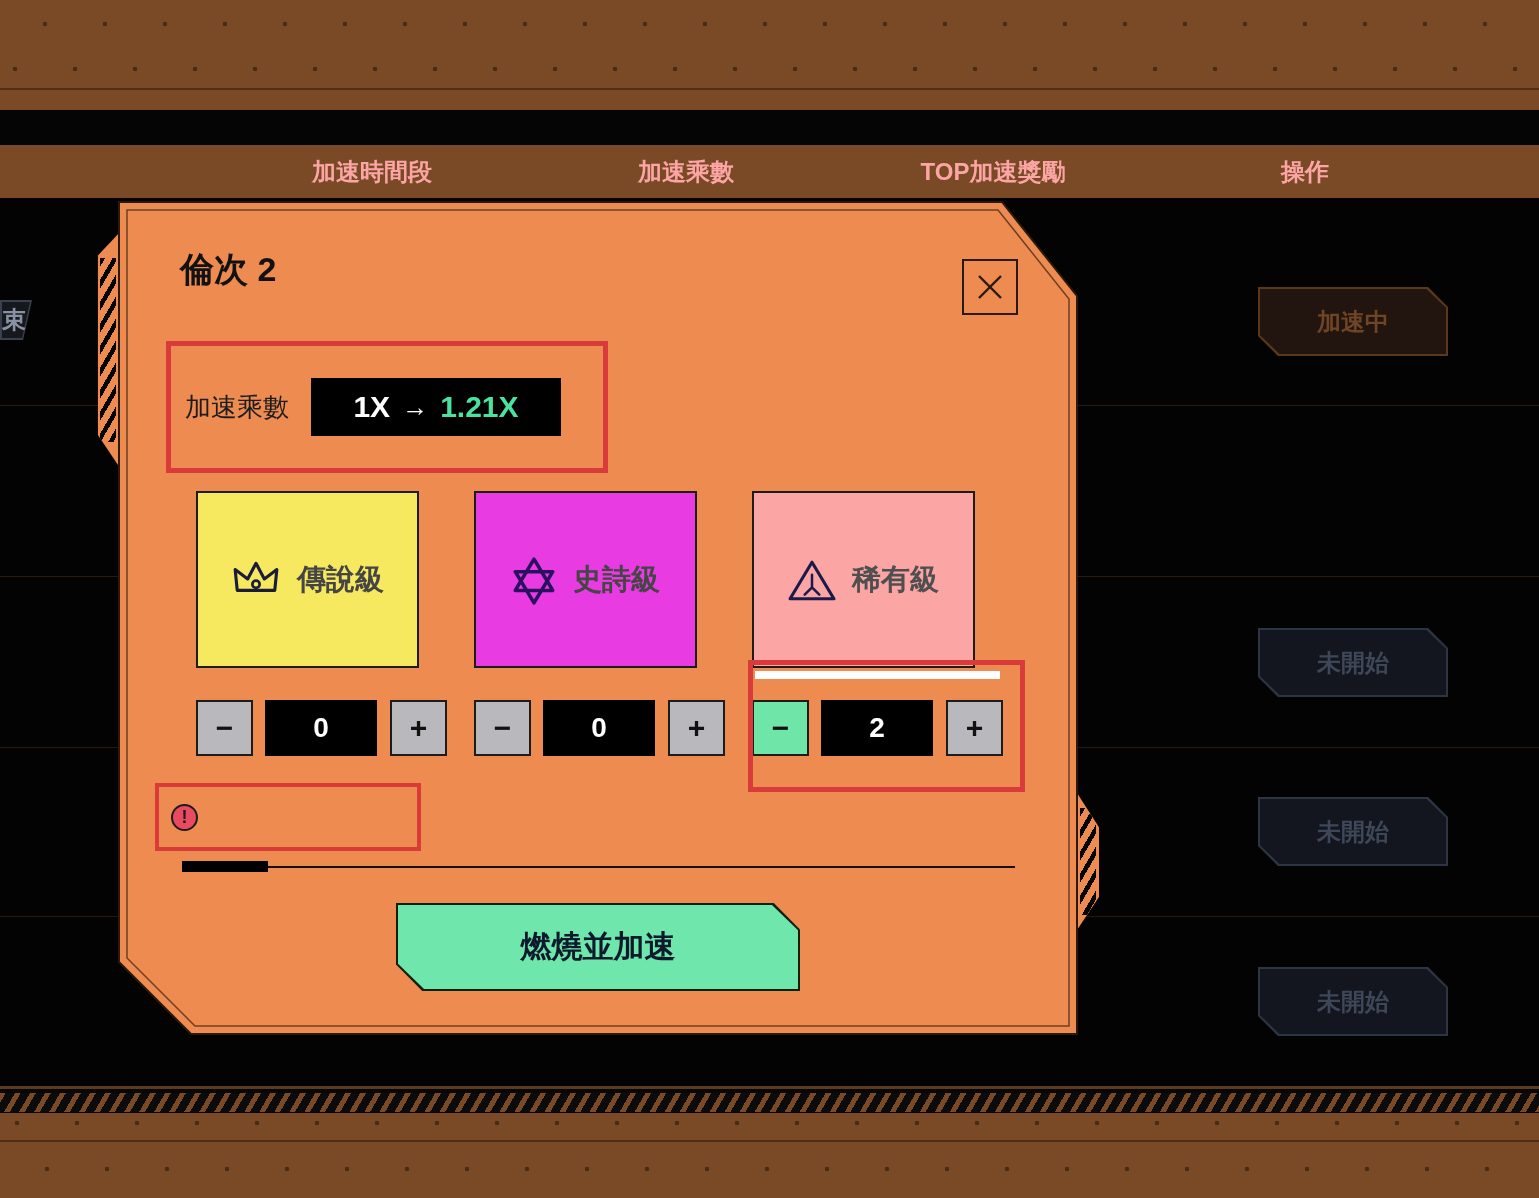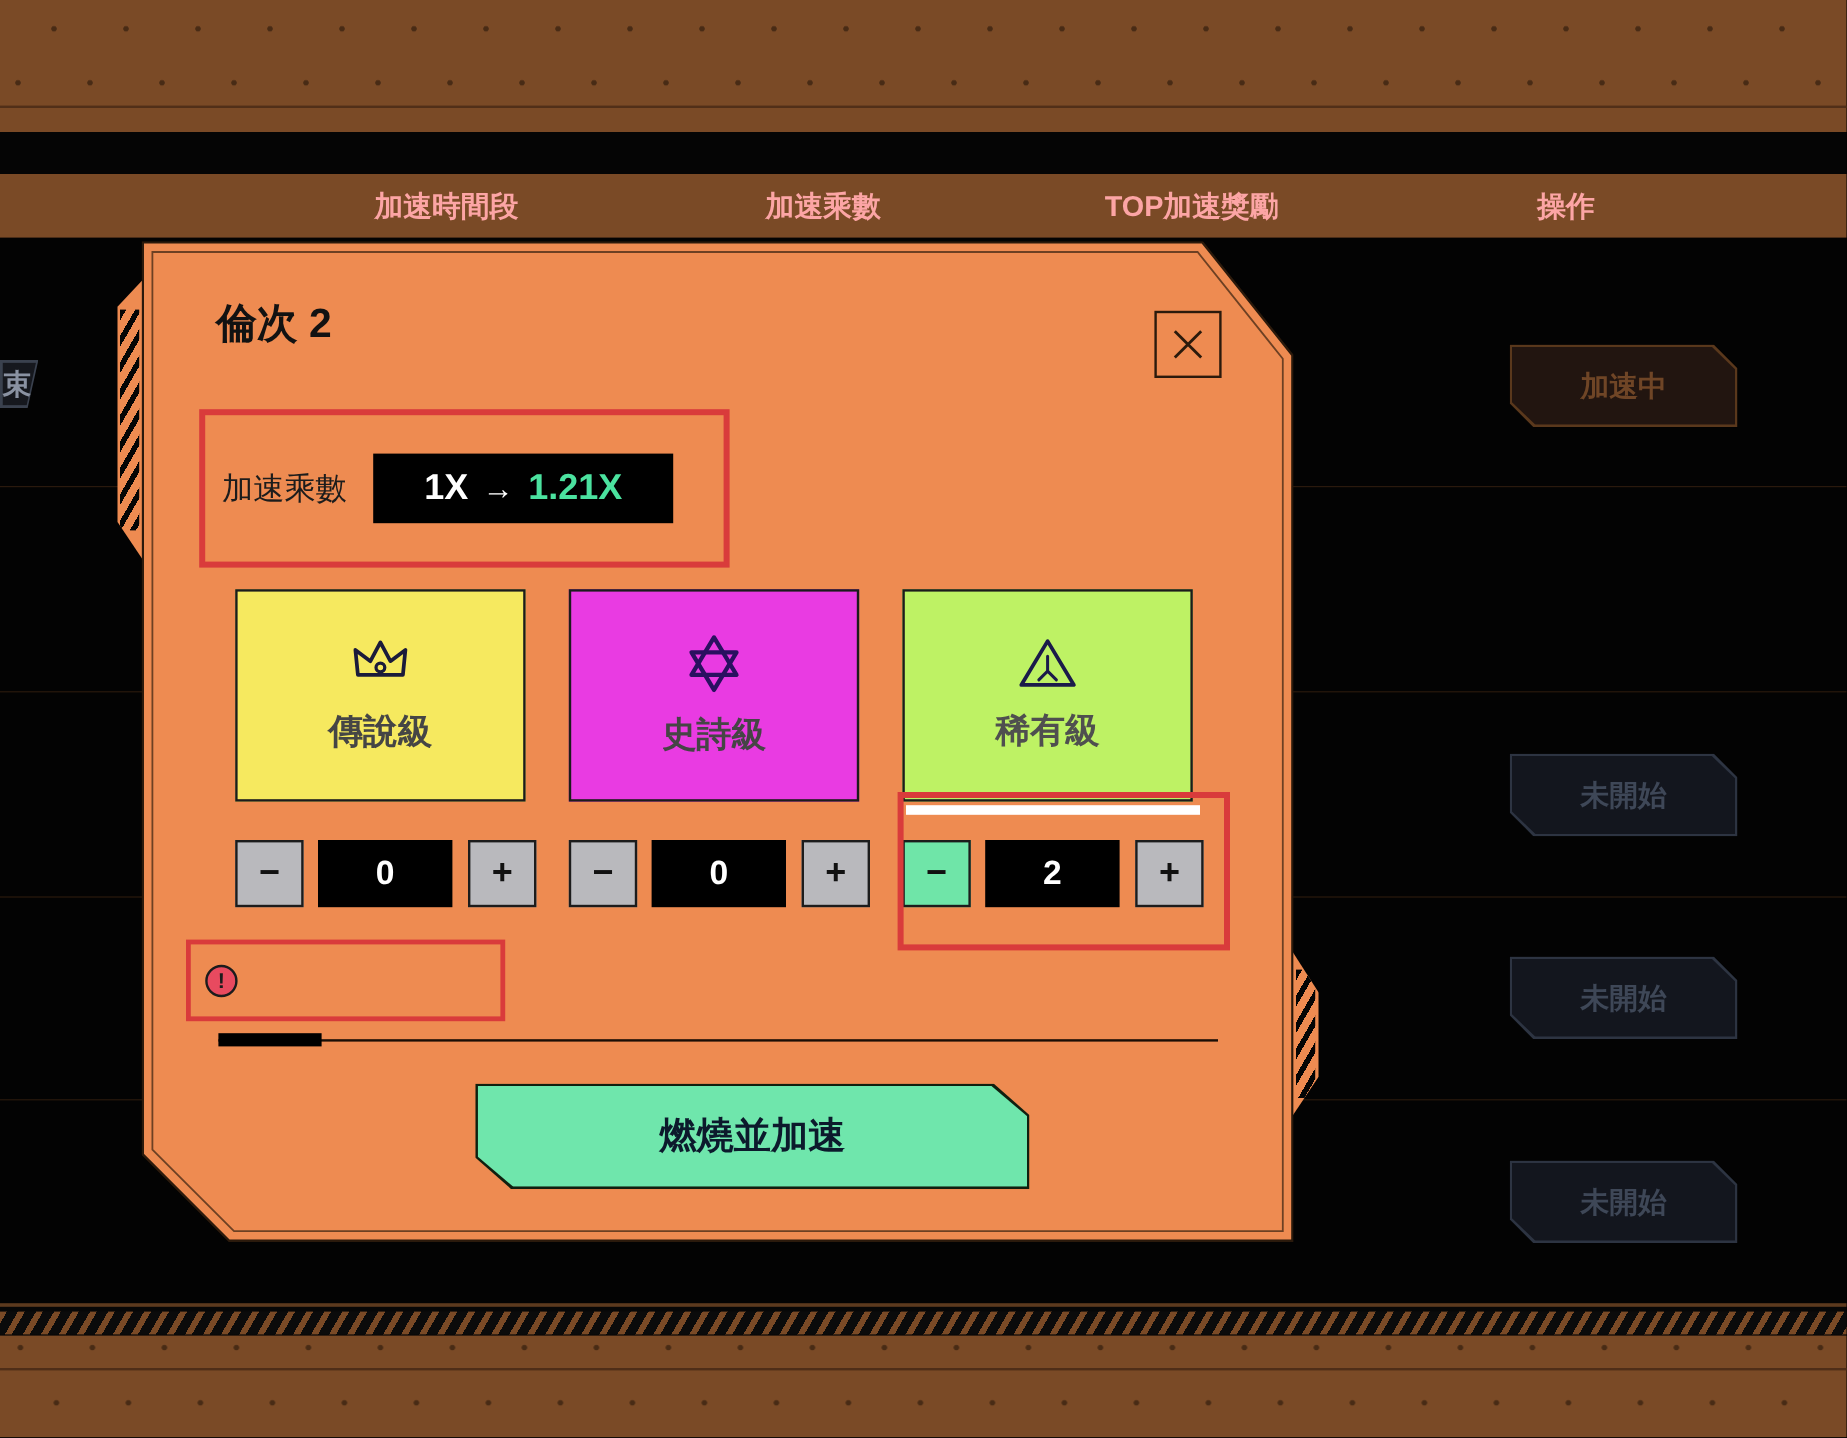--- a/index.html
+++ b/index.html
@@ -106,27 +106,27 @@
   .mult-label{margin-left:14px;font-size:26px;color:#1C1C1C;}
   .mult-badge{
     margin-left:22px;width:250px;height:58px;background:#000;
     display:flex;align-items:center;justify-content:center;gap:12px;
     font-size:30px;font-weight:800;
   }
   .mult-from{color:#FFFFFF;}
   .mult-arrow{color:#FFFFFF;font-size:26px;font-weight:700;}
   .mult-to{color:#4BE29F;}
   .card{
-    top:290px;width:242px;height:177px;border:2px solid #1C1C1C;
-    display:flex;flex-direction:column;align-items:center;justify-content:center;gap:16px;
+    top:290px;width:223px;height:177px;border:2px solid #1C1C1C;
+    display:flex;align-items:center;justify-content:center;gap:16px;
   }
   .card .cname{font-size:29px;font-weight:800;color:#454545;}
   .card-legendary{left:78px;background:#F6E95F;}
   .card-epic{left:356px;background:#E93BE2;}
-  .card-rare{left:634px;background:#bef264;}
+  .card-rare{left:634px;background:#fca5a5;}
   .card-rare .cname{color:#4F4F4F;}
   .rare-underline{left:637px;top:470px;width:245px;height:8px;background:#FFFFFF;z-index:3;}
   .box-rare-stepper{left:630px;top:459px;width:277px;height:132px;z-index:2;}
   .stepper{top:499px;width:251px;height:56px;}
   .st-0{left:78px;} .st-1{left:356px;} .st-2{left:634px;}
   .st-btn{
     position:absolute;top:0;width:57px;height:56px;background:#B9B9BD;border:2px solid #1C1C1C;
     box-sizing:border-box;display:flex;align-items:center;justify-content:center;
     font-size:30px;font-weight:700;color:#111;cursor:pointer;
   }
@@ -143,21 +143,21 @@
   }
   .warn-ico{
     width:27px;height:27px;border-radius:50%;background:#E84A5F;border:2.5px solid #1C1C1C;
     display:flex;align-items:center;justify-content:center;flex:none;
     font-size:18px;font-weight:800;color:#1C1C1C;box-sizing:border-box;
   }
   .warn-text{font-size:22px;color:#1F1F1F;white-space:nowrap;}
   .prog-track{left:64px;top:665px;width:833px;height:2px;background:#1B0E06;}
   .prog-fill{left:64px;top:660px;width:86px;height:11px;background:#000;}
   .burn-btn{
-    left:278px;top:702px;width:462px;height:88px;z-index:2;cursor:pointer;
+    left:278px;top:702px;width:404px;height:88px;z-index:2;cursor:pointer;
     clip-path:polygon(0 0,93.5% 0,100% 30%,100% 100%,6.5% 100%,0 70%);
     background:#10200F;
   }
   .burn-btn .fill{
     position:absolute;inset:2px;background:#6FE6AC;
     clip-path:polygon(0 0,93.5% 0,100% 30%,100% 100%,6.5% 100%,0 70%);
   }
   .burn-btn .lbl{
     position:absolute;inset:0;display:flex;align-items:center;justify-content:center;
     font-size:31px;font-weight:800;color:#0C1A2C;z-index:1;

